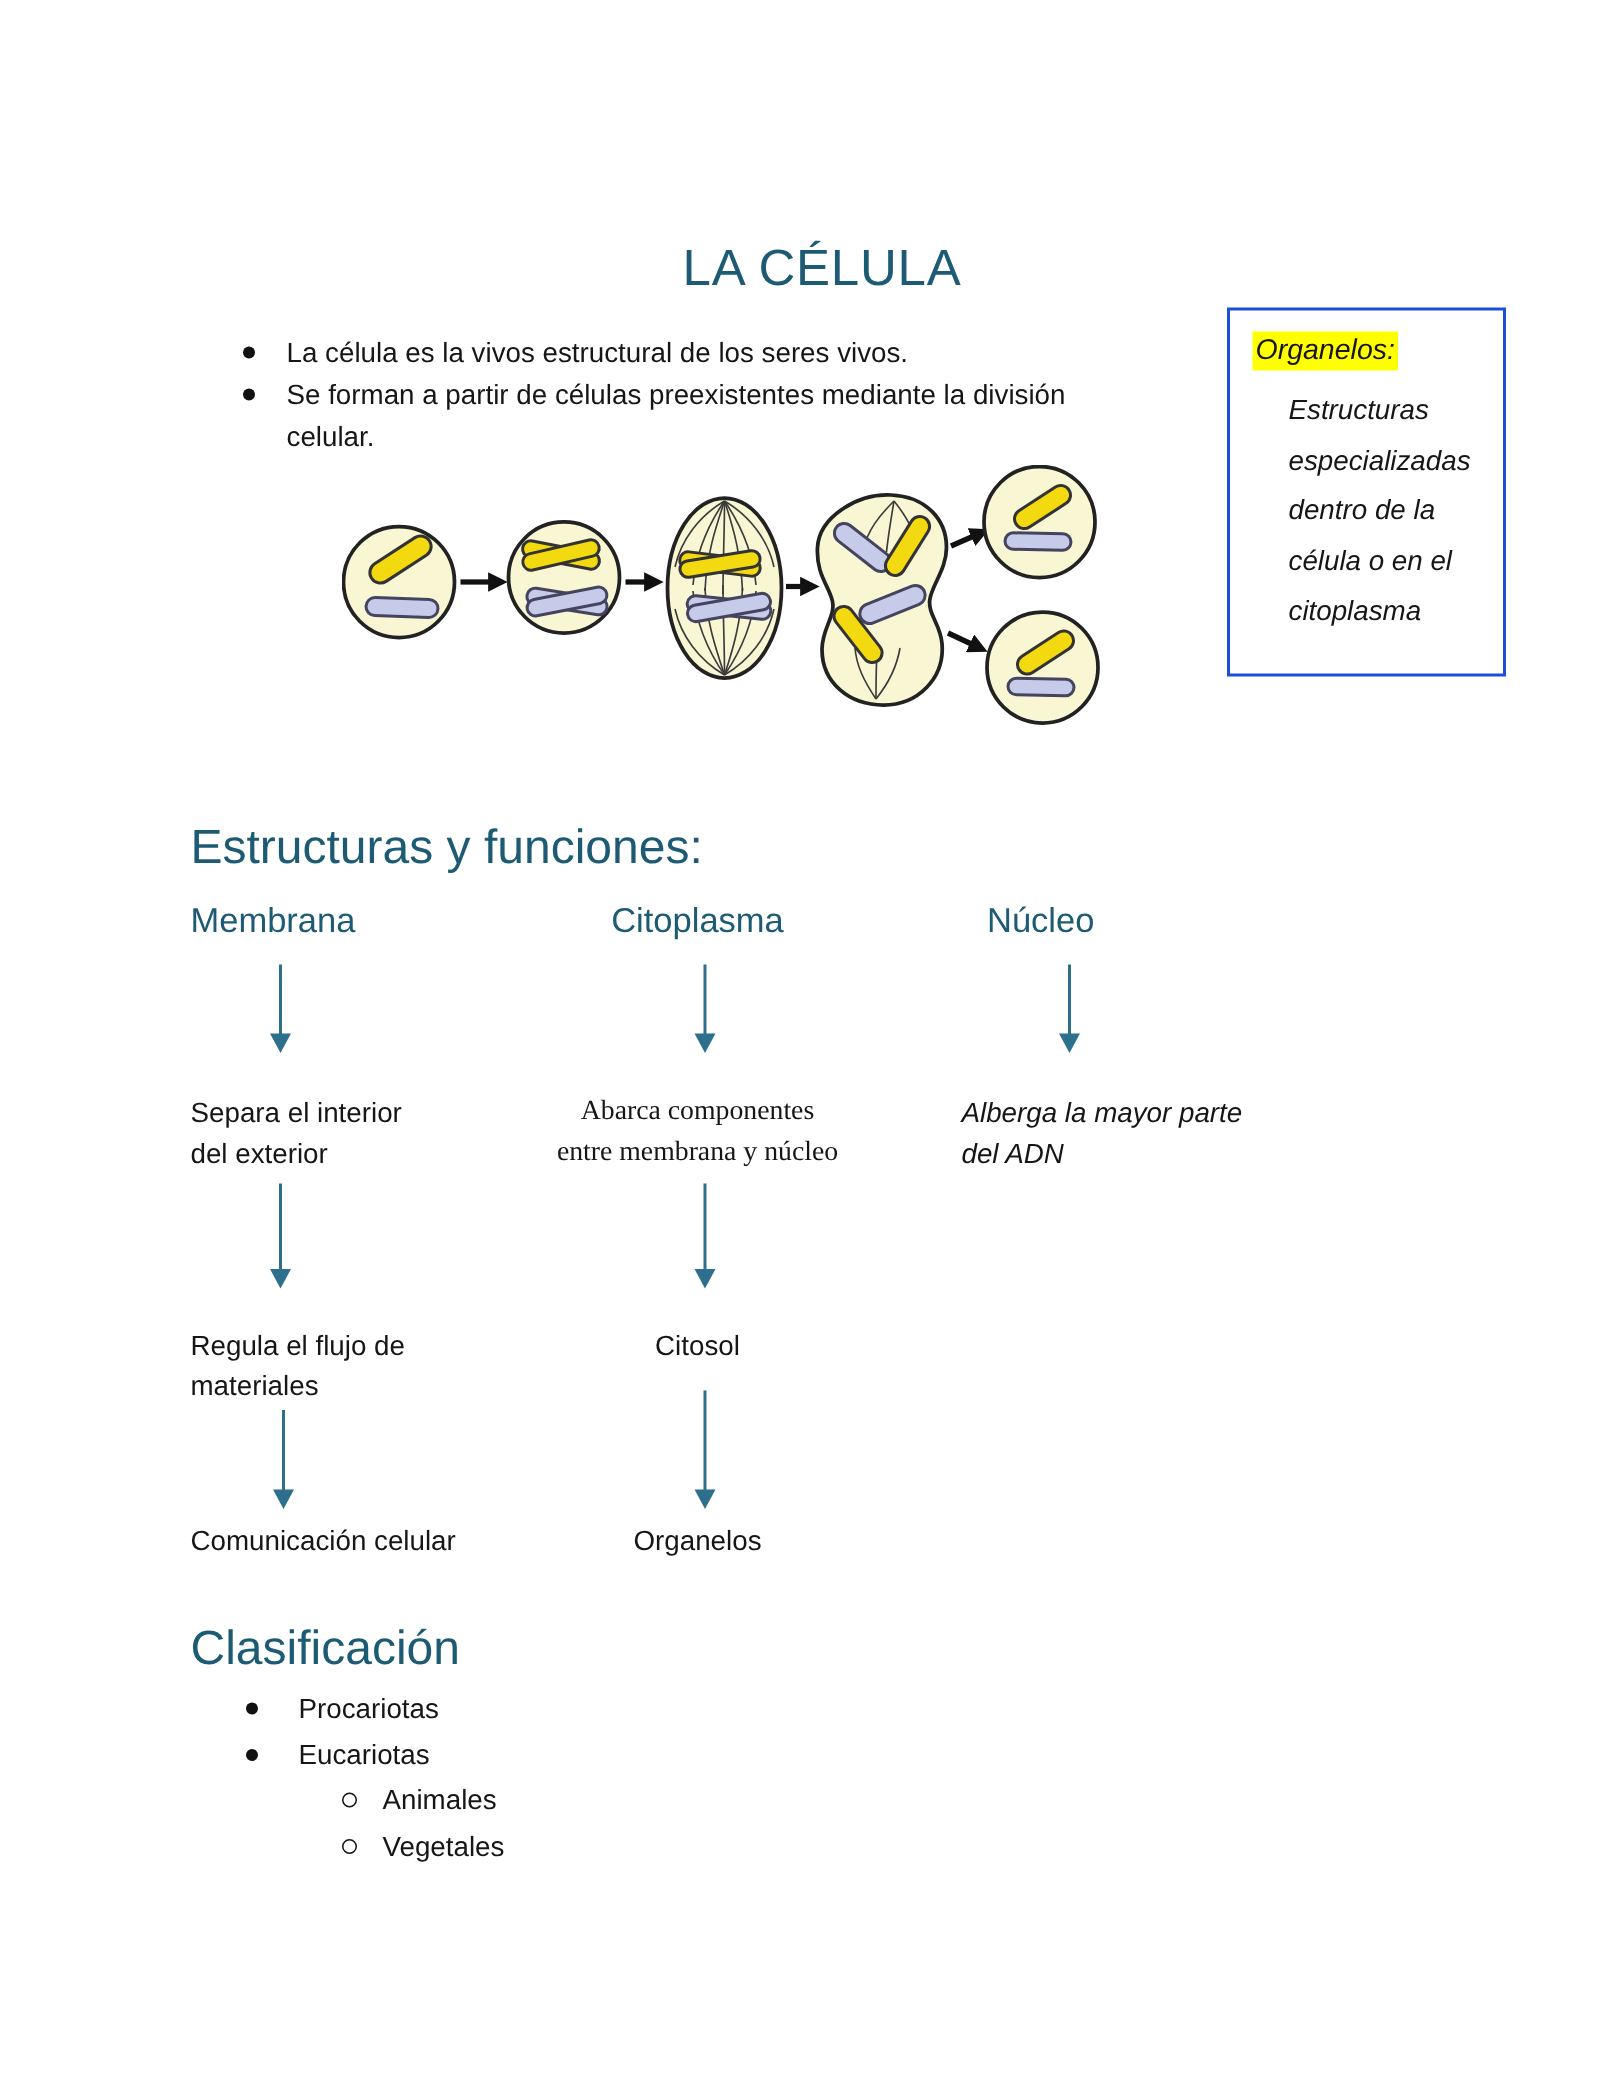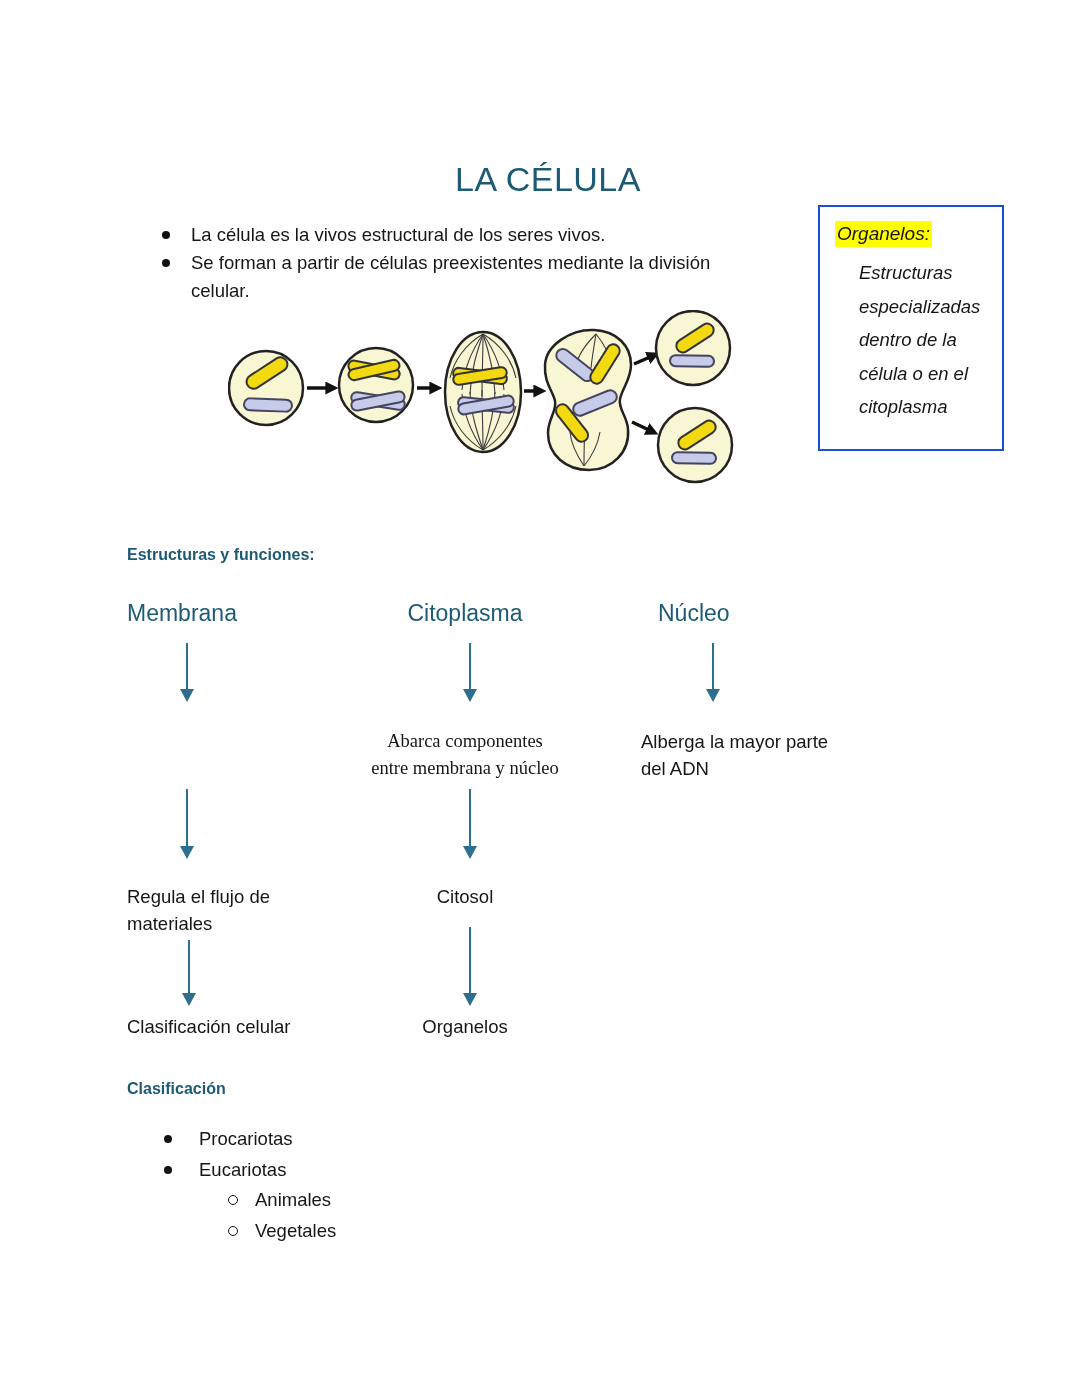--- a/index.html
+++ b/index.html
@@ -43,21 +43,21 @@
   }
   
   .mitosis{position:absolute;left:228px;top:310px;}
   .cell{fill:var(--cell-fill);stroke:var(--outline-color);stroke-width:2.5;}
   .chy{fill:var(--chromosome-yellow);stroke:#333;stroke-width:2;}
   .chl{fill:var(--chromosome-lavender);stroke:#44445e;stroke-width:2;}
   .spindle{fill:none;stroke:#3c3c3c;stroke-width:1.1;}
   .barrow{stroke:#111;stroke-width:3.5;fill:none;}
   
   .h2{
-    position:absolute;font-size:16px;font-weight:700;color:var(--heading-color);
+    position:absolute;font-size:32px;font-weight:400;color:var(--heading-color);
   }
   .colhead{
     position:absolute;font-size:23px;font-weight:400;color:var(--heading-color);
   }
   .node{
     position:absolute;font-size:18.5px;line-height:27px;color:var(--text-color);
   }
   .center{text-align:center;}
   
   .varrow{position:absolute;width:14px;}
@@ -207,23 +207,25 @@
     </div>
   <div class="varrow" style="left:463px;top:643px;height:59px;">
       <span class="stem"></span>
       <span class="head"></span>
     </div>
   <div class="varrow" style="left:706px;top:643px;height:59px;">
       <span class="stem"></span>
       <span class="head"></span>
     </div>
 
+  <div class="node pre" style="left:127px;top:728px;">Separa el interior
+del exterior</div>
   <div class="node pre center" style="left:359px;top:728px;width:212px;font-family:Liberation Serif, serif;">Abarca componentes
 entre membrana y núcleo</div>
-  <div class="node pre" style="left:641px;top:728px;">Alberga la mayor parte
+  <div class="node pre" style="left:641px;top:728px;font-style:italic;">Alberga la mayor parte
 del ADN</div>
 
   <div class="varrow" style="left:180px;top:789px;height:70px;">
       <span class="stem"></span>
       <span class="head"></span>
     </div>
   <div class="varrow" style="left:463px;top:789px;height:70px;">
       <span class="stem"></span>
       <span class="head"></span>
     </div>
@@ -234,21 +236,21 @@
 
   <div class="varrow" style="left:182px;top:940px;height:66px;">
       <span class="stem"></span>
       <span class="head"></span>
     </div>
   <div class="varrow" style="left:463px;top:927px;height:79px;">
       <span class="stem"></span>
       <span class="head"></span>
     </div>
 
-  <div class="node" style="left:127px;top:1013px;">Clasificación celular</div>
+  <div class="node" style="left:127px;top:1013px;">Comunicación celular</div>
   <div class="node center" style="left:359px;top:1013px;width:212px;">Organelos</div>
 
   <h2 class="h2" style="left:127px;top:1080px;">Clasificación</h2>
 
   <ul class="classif">
     <li class="main">
       <span class="dot" style="left:164px;"></span>
       <span>Procariotas</span>
     </li>
     <li class="main">

